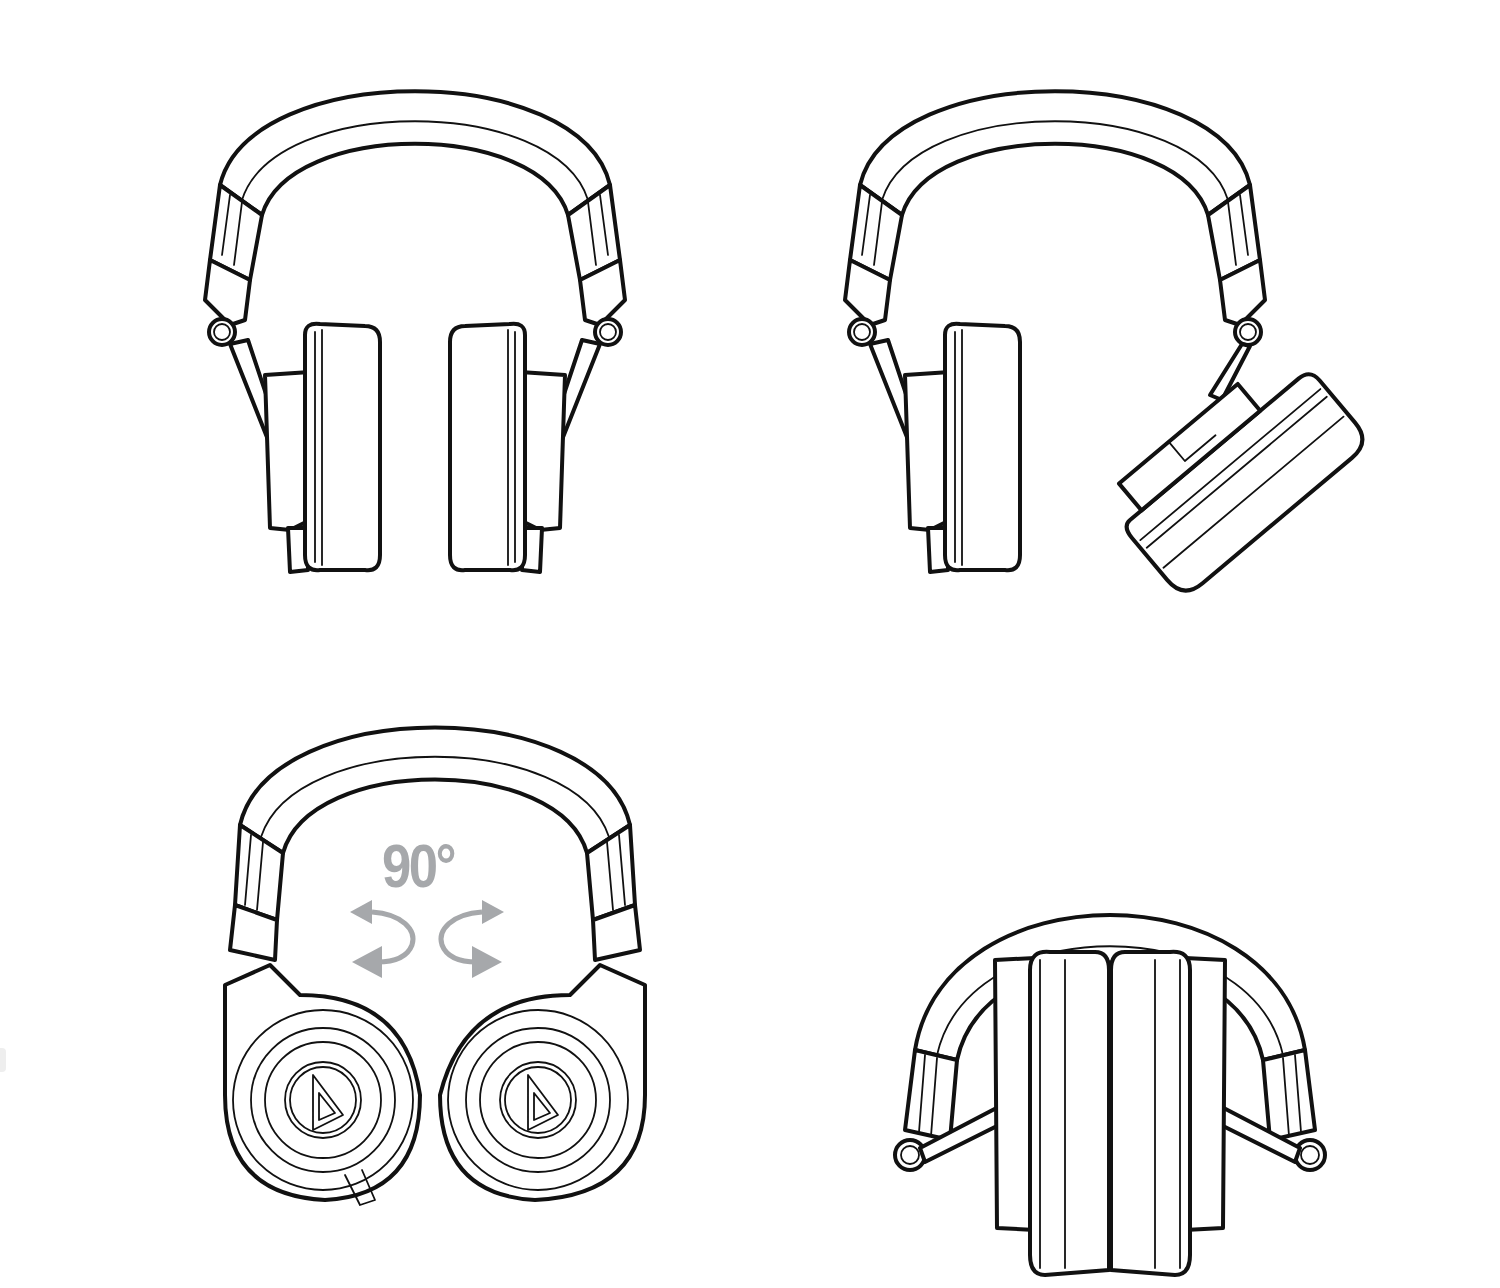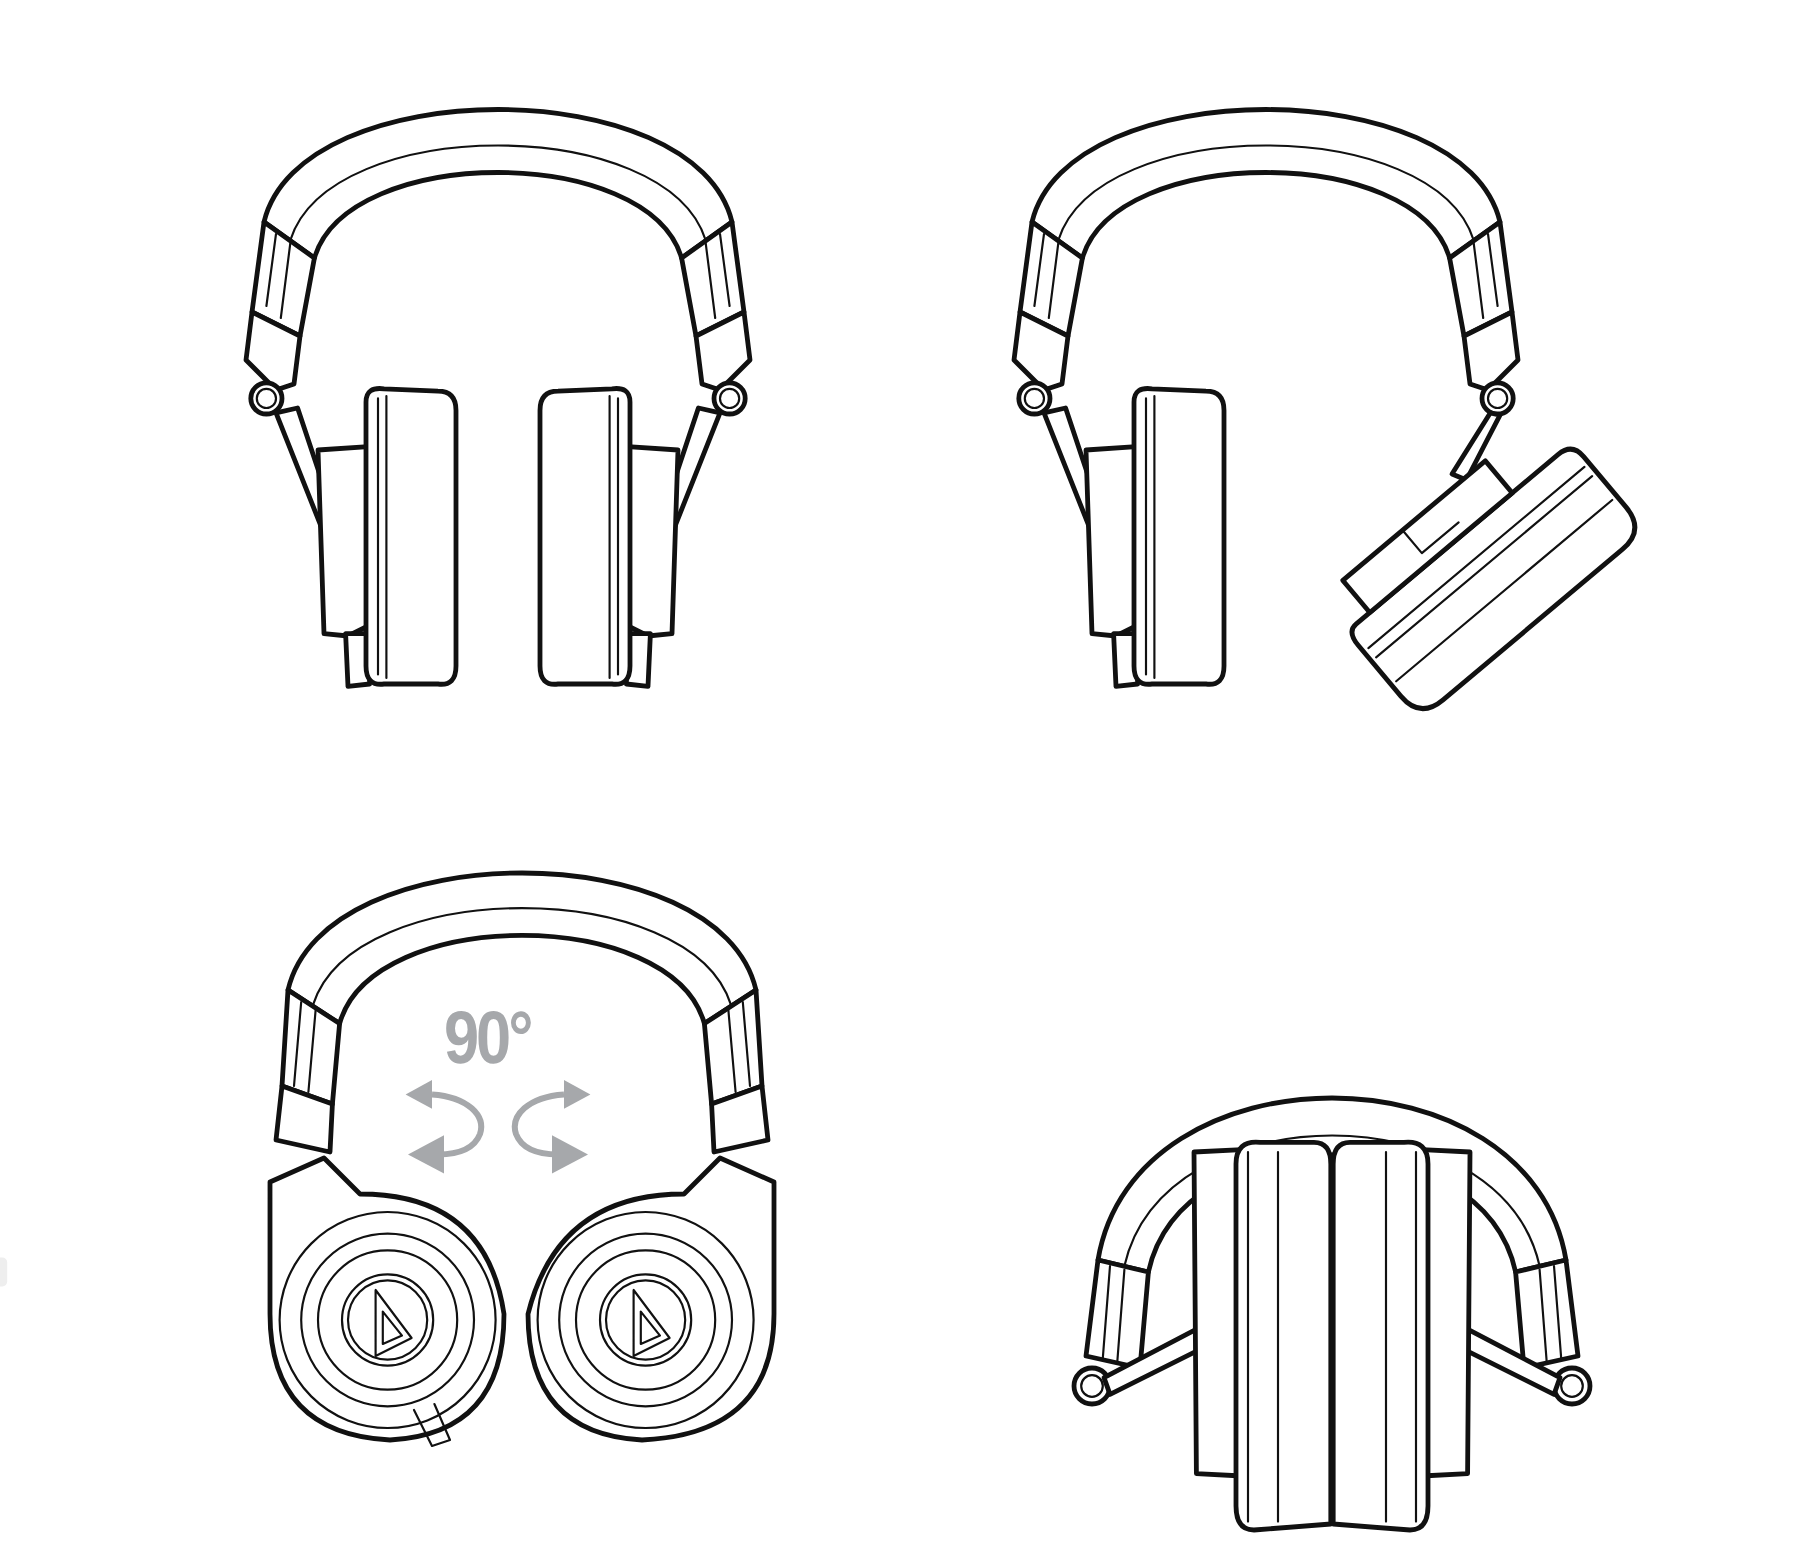--- a/index.html
+++ b/index.html
@@ -3,21 +3,21 @@
 <meta charset="utf-8">
 <style>
   html, body { margin: 0; padding: 0; background: #ffffff; }
   body { width: 1500px; height: 1288px; position: relative; overflow: hidden;
          font-family: "Liberation Sans", sans-serif; }
   .view { position: absolute; }
   svg { display: block; overflow: visible; }
   .ink { fill: #ffffff; stroke: #111111; stroke-width: 4; stroke-linejoin: round; stroke-linecap: round; }
   .thin { fill: none; stroke: #111111; stroke-width: 1.8; stroke-linejoin: round; stroke-linecap: round; }
   .thinf { fill: #ffffff; stroke: #111111; stroke-width: 1.8; }
-  .anno { position: absolute; left: 330px; top: 830px; width: 170px; height: 150px; }
+  .anno { position: absolute; left: 342px; top: 830px; width: 170px; height: 150px; }
   .anno-text { position: absolute; left: 40px; top: 0; font-size: 62px; font-weight: bold;
                color: #a6a8ab; letter-spacing: -3px; transform: scaleX(0.85); transform-origin: left top; }
   .edge-mark { position: absolute; left: 0; top: 1048px; width: 6px; height: 24px; background: #eeeeee; border-radius: 0 4px 4px 0; }
 </style>
 </head>
 <body>
 
 <div class="view" style="left:190px; top:50px;">
   <svg width="450" height="540" viewBox="0 0 450 540">
 

